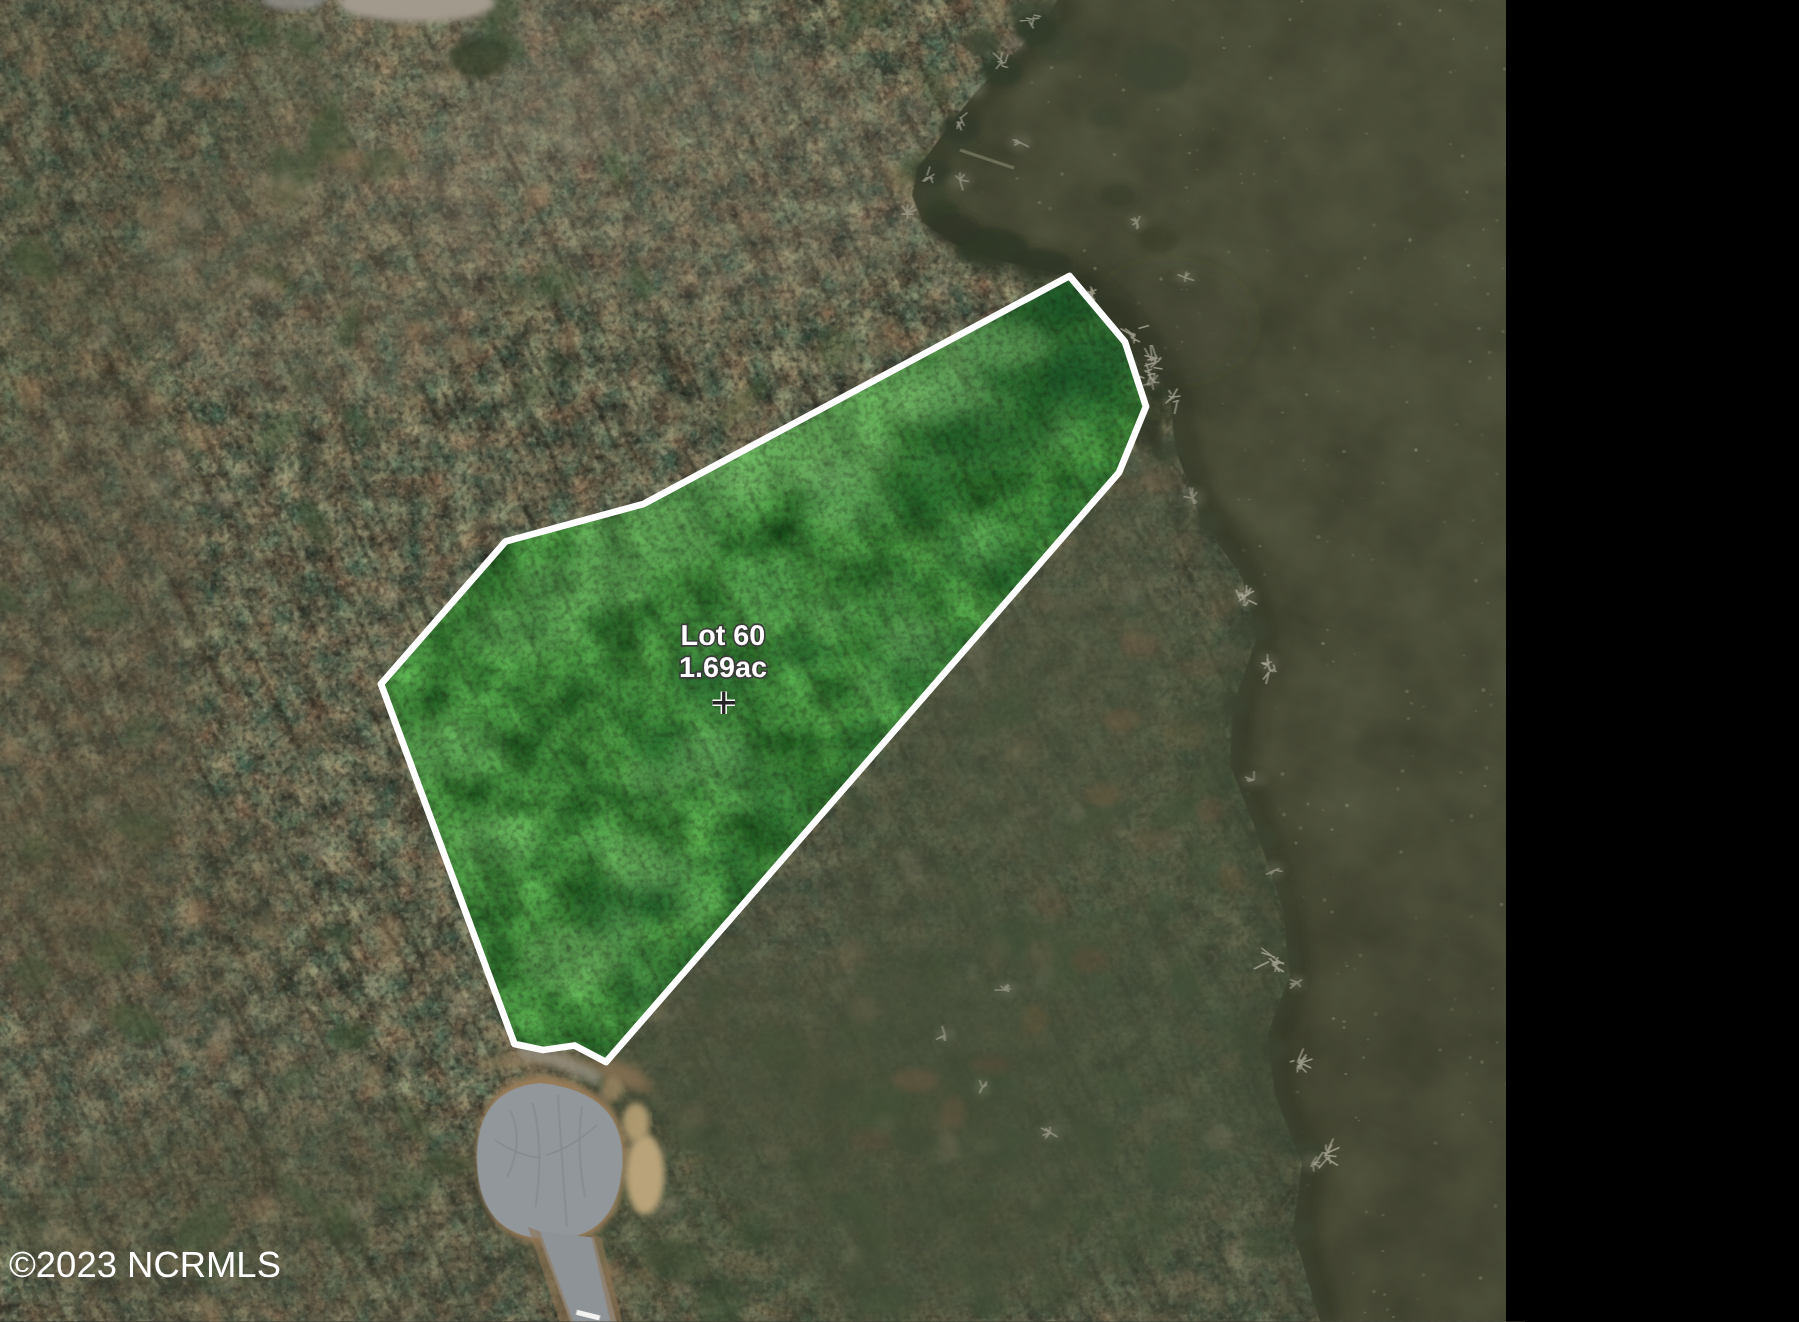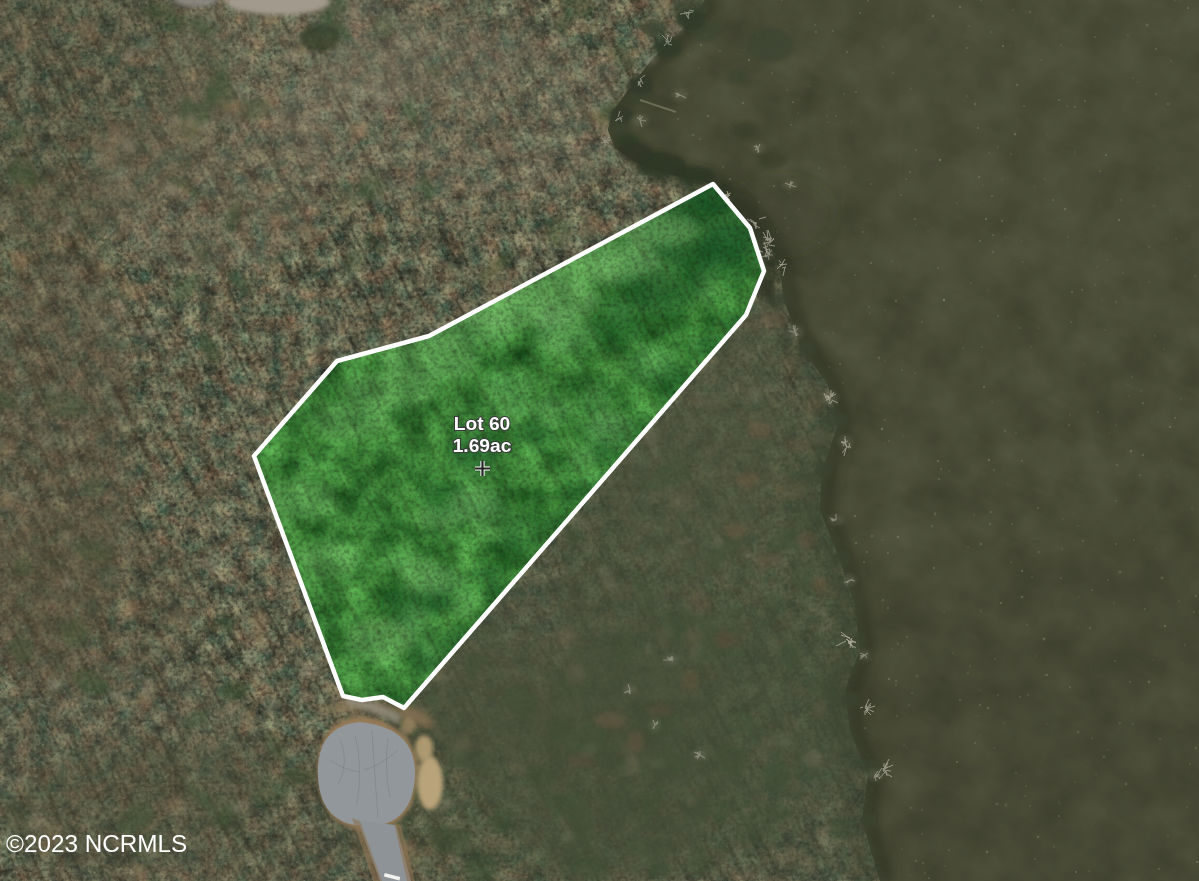--- a/index.html
+++ b/index.html
@@ -1,14 +1,14 @@
 <!DOCTYPE html>
 <html><head><meta charset="utf-8"><style>
 html,body{margin:0;padding:0;background:#000;}
-#scene{position:relative;width:1199px;height:881px;overflow:hidden;}
+#scene{position:relative;width:1004px;height:881px;overflow:hidden;}
 </style></head><body>
 <div id="scene">
 <svg width="1199" height="881" viewBox="0 0 1199 881" xmlns="http://www.w3.org/2000/svg">
 <defs>
 <filter id="fforest" x="-2%" y="-2%" width="104%" height="104%" color-interpolation-filters="sRGB">
  <feTurbulence type="fractalNoise" baseFrequency="0.06 0.06" numOctaves="6" seed="11" result="n1"></feTurbulence>
  <feColorMatrix in="n1" type="matrix" values="0.52 0.10 0 0 0.095  0.36 0.27 0 0 0.10  0.26 0.21 0 0 0.09  0 0 0 0 1"></feColorMatrix>
 </filter>
 <filter id="fgrain" x="-2%" y="-2%" width="104%" height="104%" color-interpolation-filters="sRGB">
  <feTurbulence type="fractalNoise" baseFrequency="0.26 0.26" numOctaves="2" seed="8" result="n"></feTurbulence>

